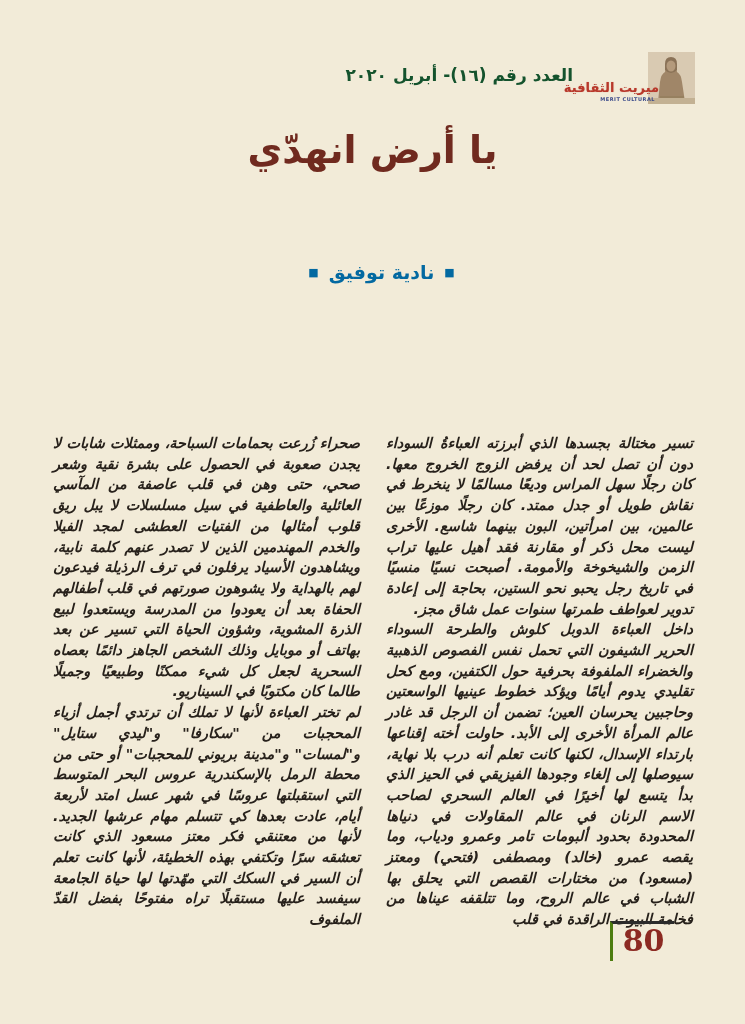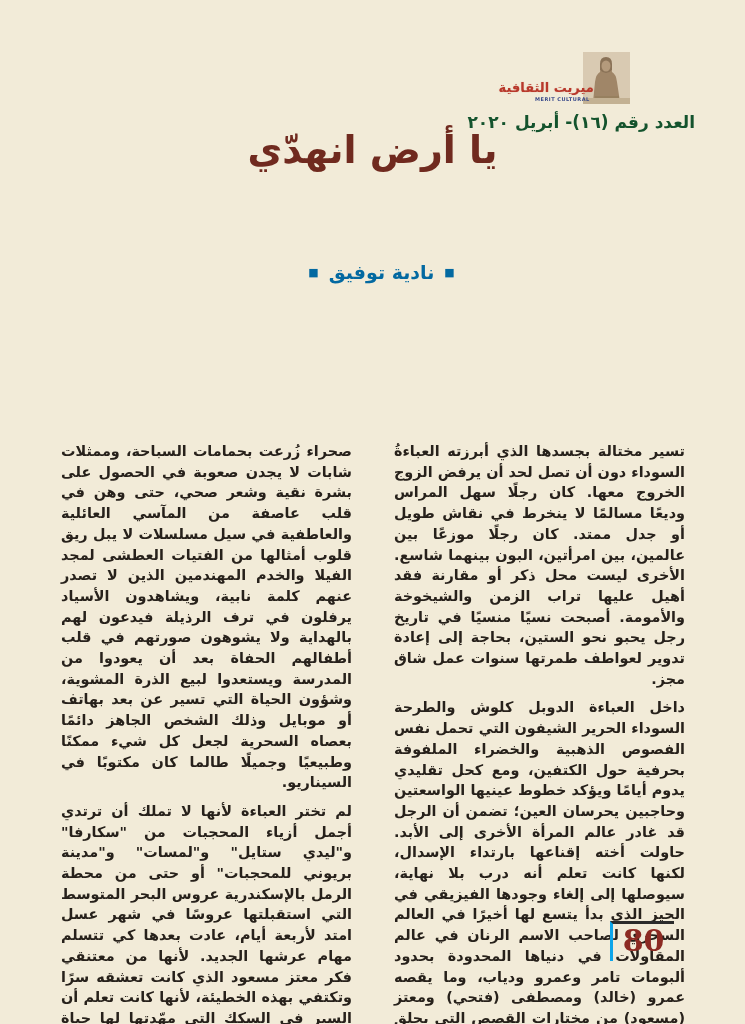--- a/index.html
+++ b/index.html
@@ -10,23 +10,23 @@
     font-family: "DejaVu Sans", sans-serif;
     overflow: hidden;
     direction: rtl;
   }
   
   .header {
     position: absolute;
     top: 52px;
     right: 50px;
     display: flex;
-    flex-direction: column;      
+    flex-direction: row;      
     align-items: center;
-    gap: 8px;
+    gap: 25px;
   }
   .logo {
     position: relative;
     width: 97px;
     height: 52px;
   }
   .logo .sphinx {
     position: absolute;
     top: 0;
     left: 50px;               
@@ -100,29 +100,29 @@
     gap: 26px;
   }
   .col {
     width: 307px;
     color: #27211b;
     font-weight: bold;
     font-size: 14.4px;
     line-height: 20.7px;
     text-align: justify;
   }
-  .col p { margin: 8px; }
+  .col p { margin: 0; font-style: italic; }
   
   .pagenum-box {
     position: absolute;
     top: 921px;
     right: 71px;
     width: 64px;
     border-top: 3px solid #2b2b2b;
-    border-left: 3px solid #0ea5e9;  
+    border-left: 3px solid #4d7c0f;  
     text-align: center;
     padding: 1px 2px 4px 2px;
   }
   .pagenum {
     font-family: "DejaVu Serif", serif;
     font-weight: bold;
     font-size: 30px;
     color: #8c2a22;
     line-height: 32px;
   }

